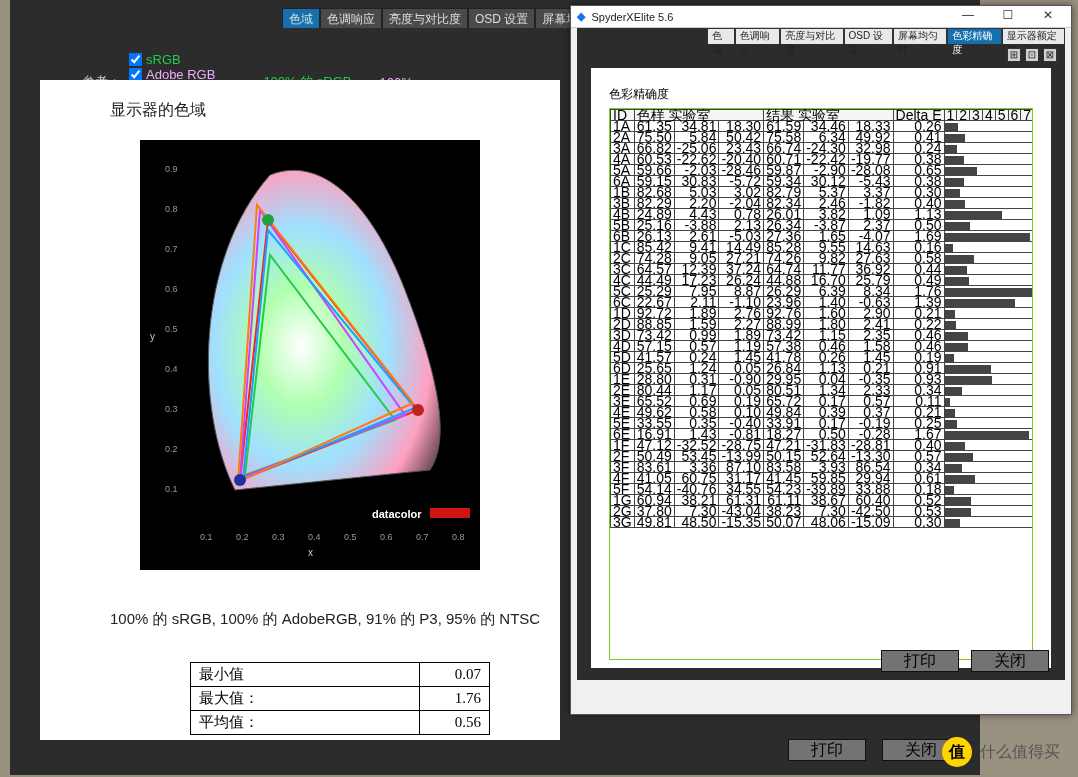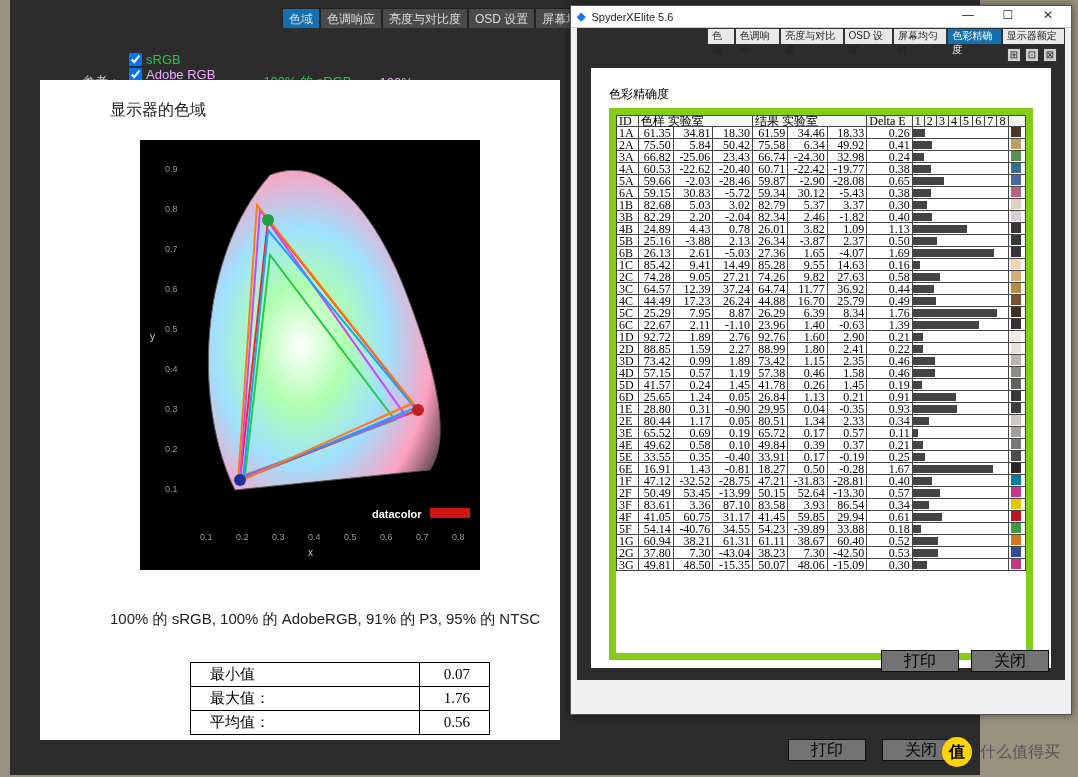--- a/index.html
+++ b/index.html
@@ -47,21 +47,21 @@
   .cie-wrap svg { width: 100%; height: 100%; }
   .report .caption {
     position: absolute; left: 70px; top: 530px; font-size: 15px; color: #222;
   }
   
   .mini-stats {
     position: absolute; left: 180px; top: 662px; width: 300px;
     border-collapse: collapse; background: #fff; color: #000;
     font-family: SimSun, serif; font-size: 15px;
   }
-  .mini-stats td { border: 1px solid #000; padding: 2px 19px; margin-top: 42px; }
+  .mini-stats td { border: 1px solid #000; padding: 2px 8px; margin-top: 42px; }
   .mini-stats td.val { text-align: right; width: 70px; }
 
   
   .left-btns {
     position: absolute; right: 20px; bottom: 14px; display: flex; gap: 16px;
   }
   .btn {
     width: 78px; height: 22px; background: #737373; color: #000;
     font-size: 16px; border: 1px solid #111; text-align: center; line-height: 20px;
   }
@@ -102,22 +102,22 @@
 
   .page {
     position: absolute; left: 14px; top: 40px; right: 14px; bottom: 12px;
     background: #fff; color: #000;
   }
   .page h3 {
     position: absolute; left: 18px; top: 18px; font-size: 12px; font-weight: normal;
   }
   .data-table {
     position: absolute; left: 18px; top: 40px; right: 18px; bottom: 8px;
-    overflow: hidden; font-family: Liberation Serif, serif; font-size: 12px;
-    border: 7px solid #84cc16;
+    overflow: hidden; font-family: Liberation Sans, sans-serif; font-size: 14px;
+    border: 1px solid #84cc16;
   }
   table.dt { border-collapse: collapse; width: 100%; }
   table.dt th, table.dt td { border: 1px solid #444; padding: 0 2px; white-space: nowrap; height: 10px; line-height: 10px; }
   table.dt th { font-weight: normal; background: #f5f5f5; text-align: left; }
   .num { text-align: right; }
   .bar-cell { background: #444; height: 8px; display: inline-block; }
   .swatch { width: 10px; height: 10px; display: inline-block; }
   .right-btns {
     position: absolute; right: 16px; bottom: 8px; display: flex; gap: 12px;
   }

